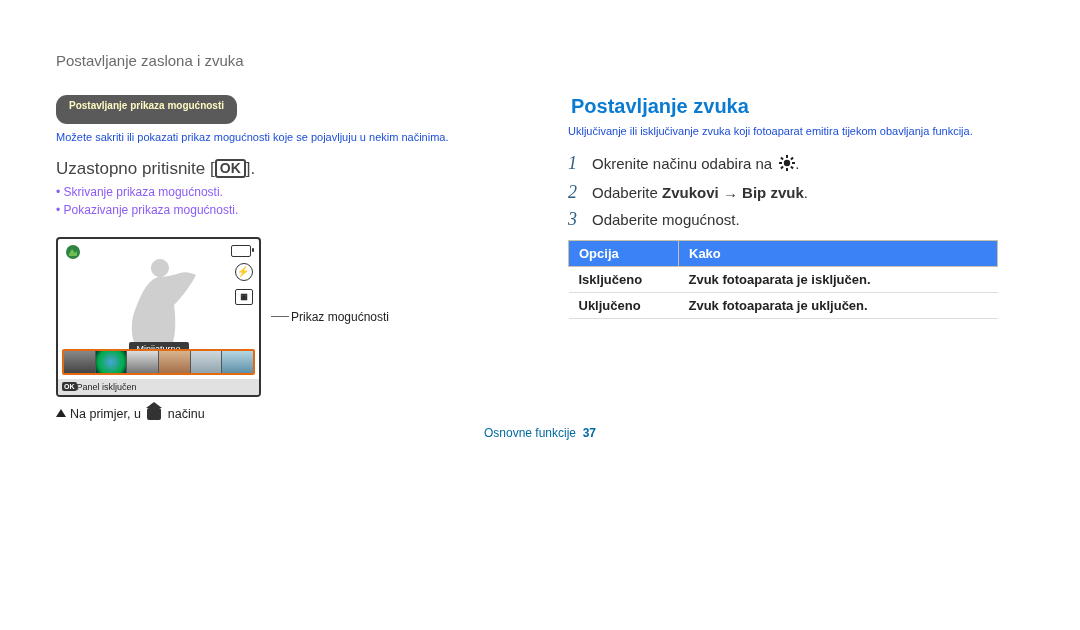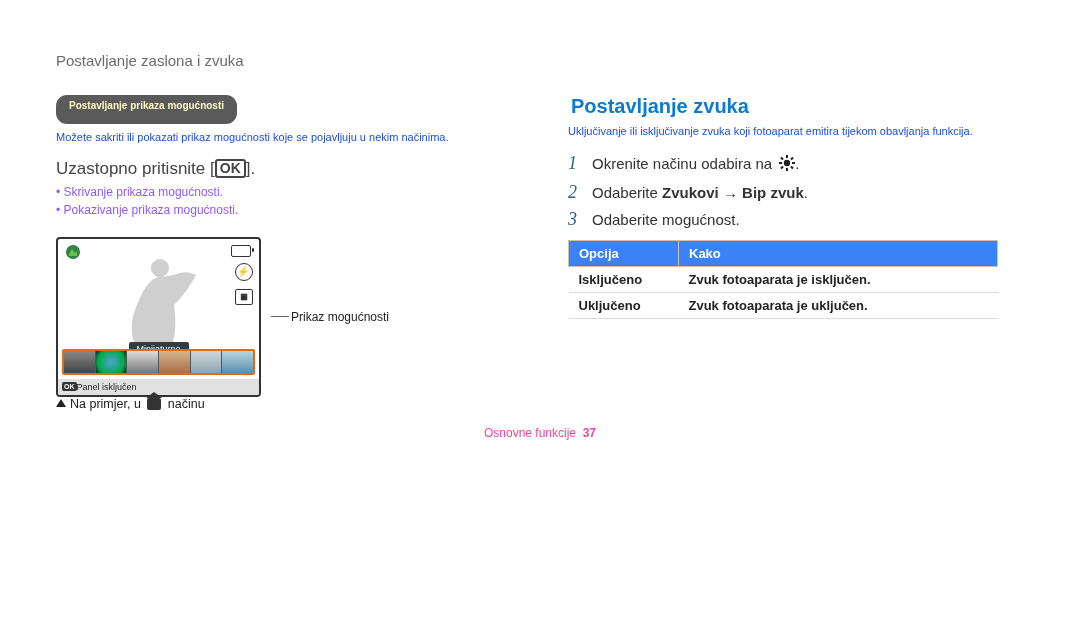--- a/index.html
+++ b/index.html
@@ -168,20 +168,21 @@
   .callout-line {
     width: 18px; height: 0;
     border-top: 1px solid #666;
     display: inline-block;
     vertical-align: 4px;
     margin-right: 2px;
   }
   .example-note {
     font-size: 12.5px;
     color: #222;
+    margin-top: 10px;
   }
   .example-note .tri {
     display: inline-block; width: 0; height: 0;
     border-left: 5px solid transparent;
     border-right: 5px solid transparent;
     border-bottom: 8px solid #222;
     vertical-align: 1px;
     margin-right: 4px;
   }
   .example-note .house {
@@ -253,21 +254,21 @@
     padding: 5px 10px;
     border-bottom: 1px solid #ddd;
     font-weight: bold;
   }
   table.opt td:first-child { font-weight: 700; width: 90px; }
   .footer {
     position: absolute;
     bottom: 18px; left: 0; right: 0;
     text-align: center;
     font-size: 12px;
-    color: #ec4899;
+    color: #0369a1;
   }
   .footer b { font-weight: 700; }
 </style>
 </head>
 <body>
 
 <div class="page">
 
   <div class="breadcrumb">Postavljanje zaslona i zvuka</div>
 

